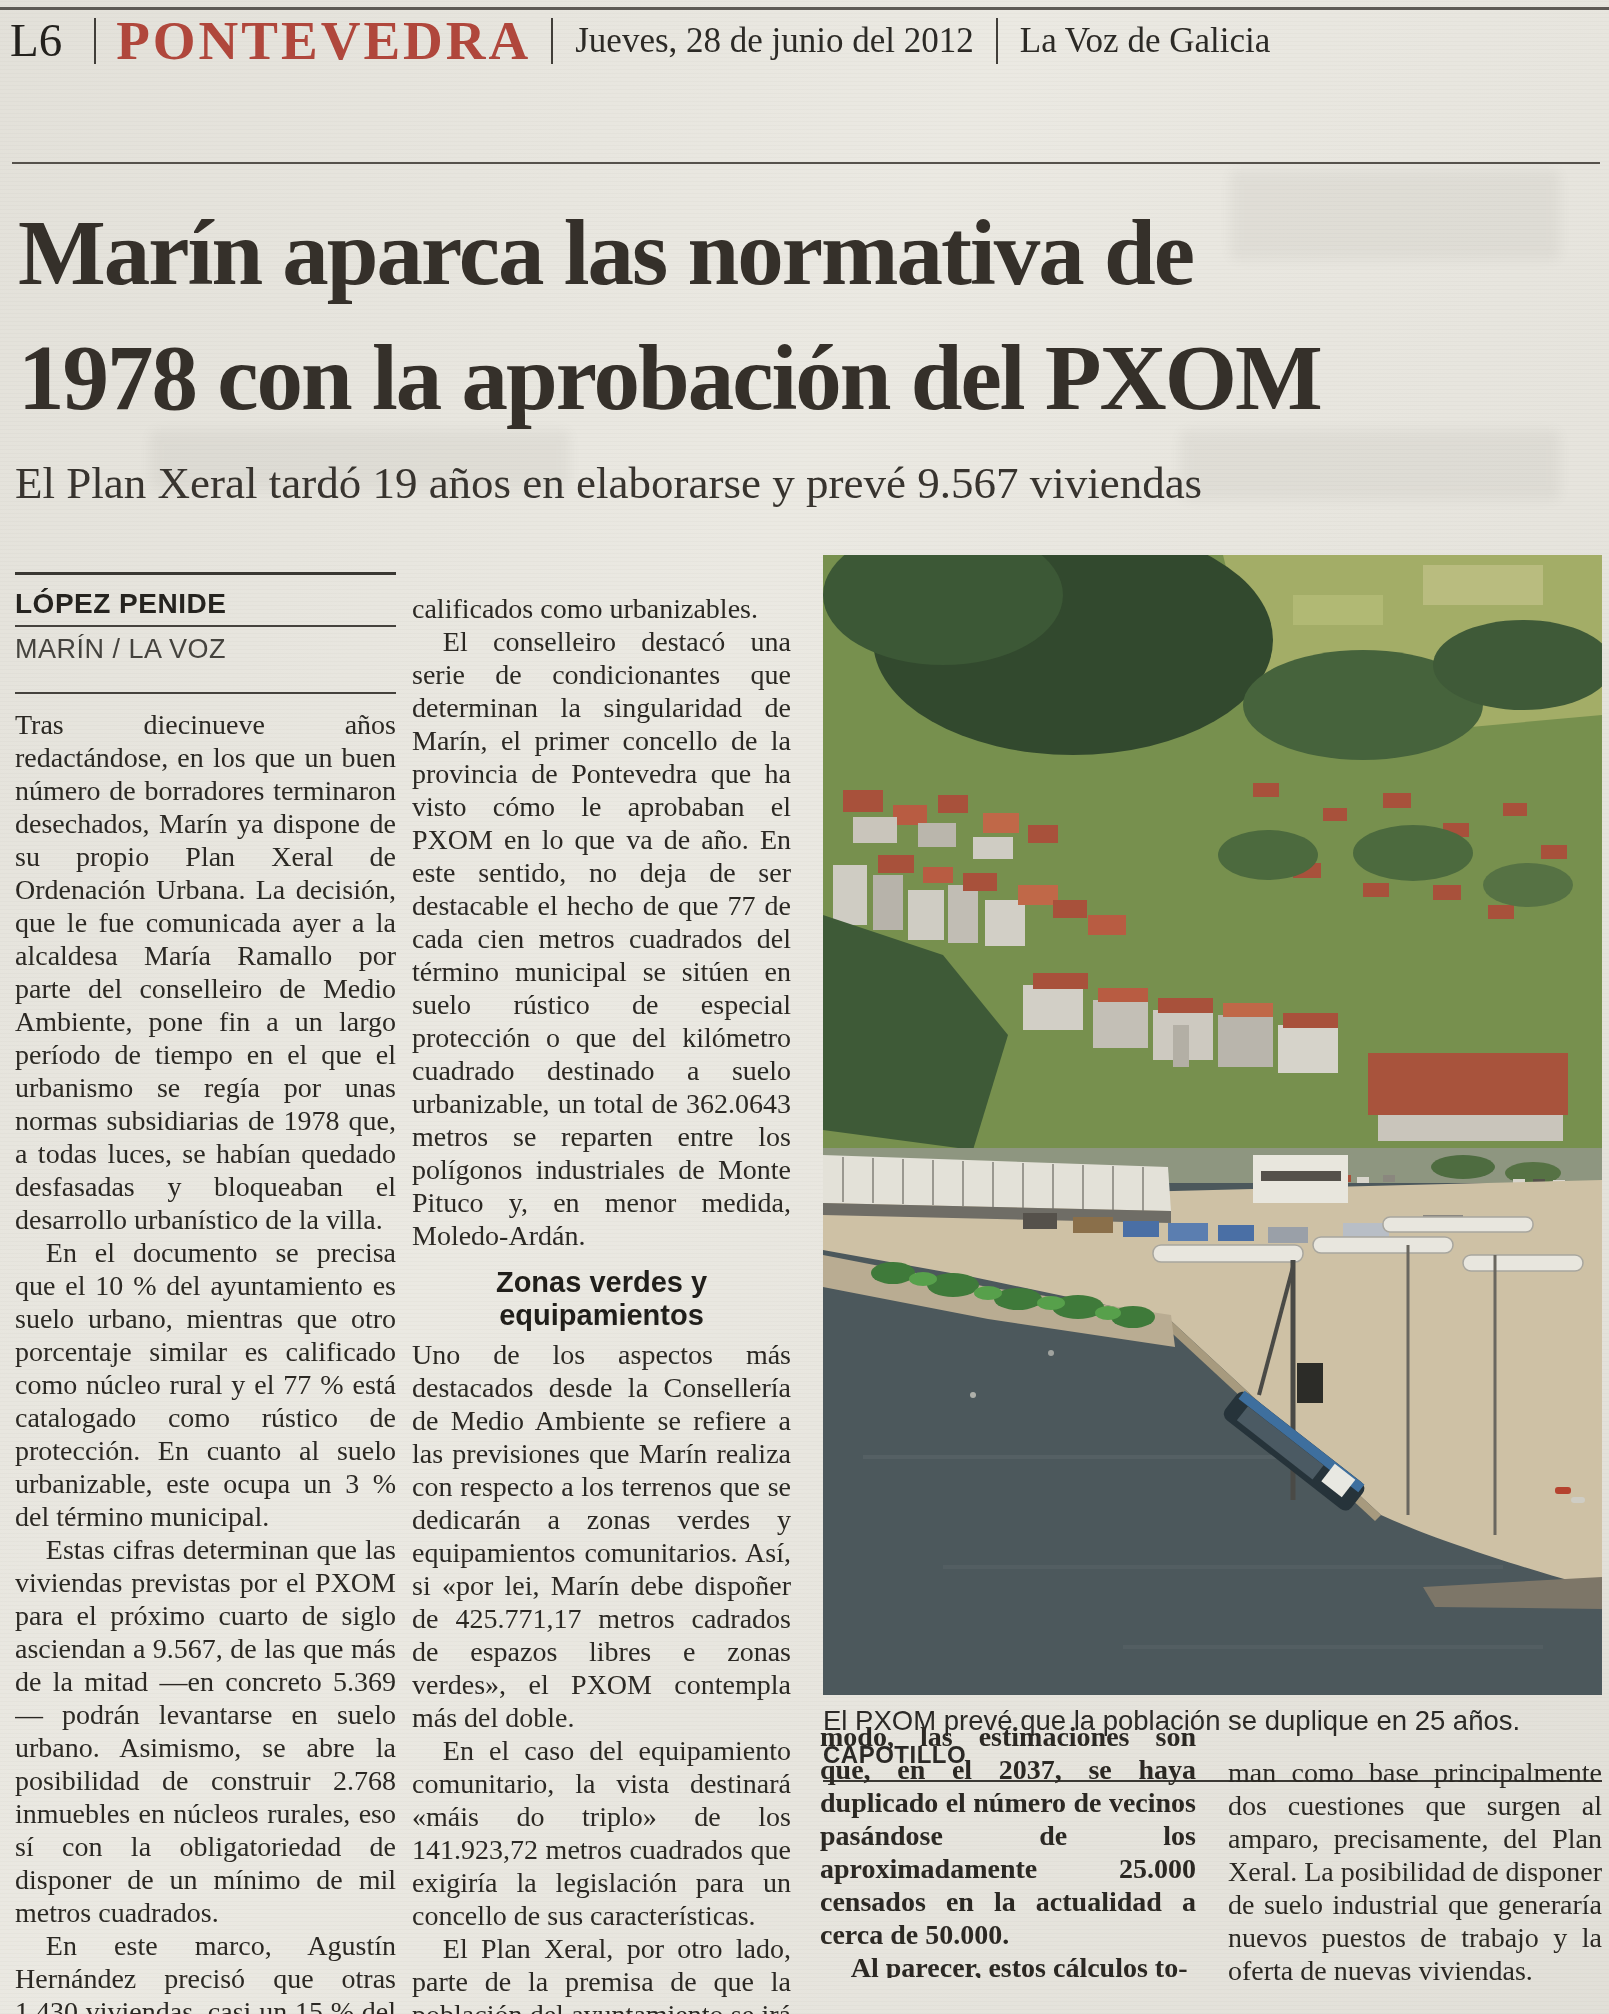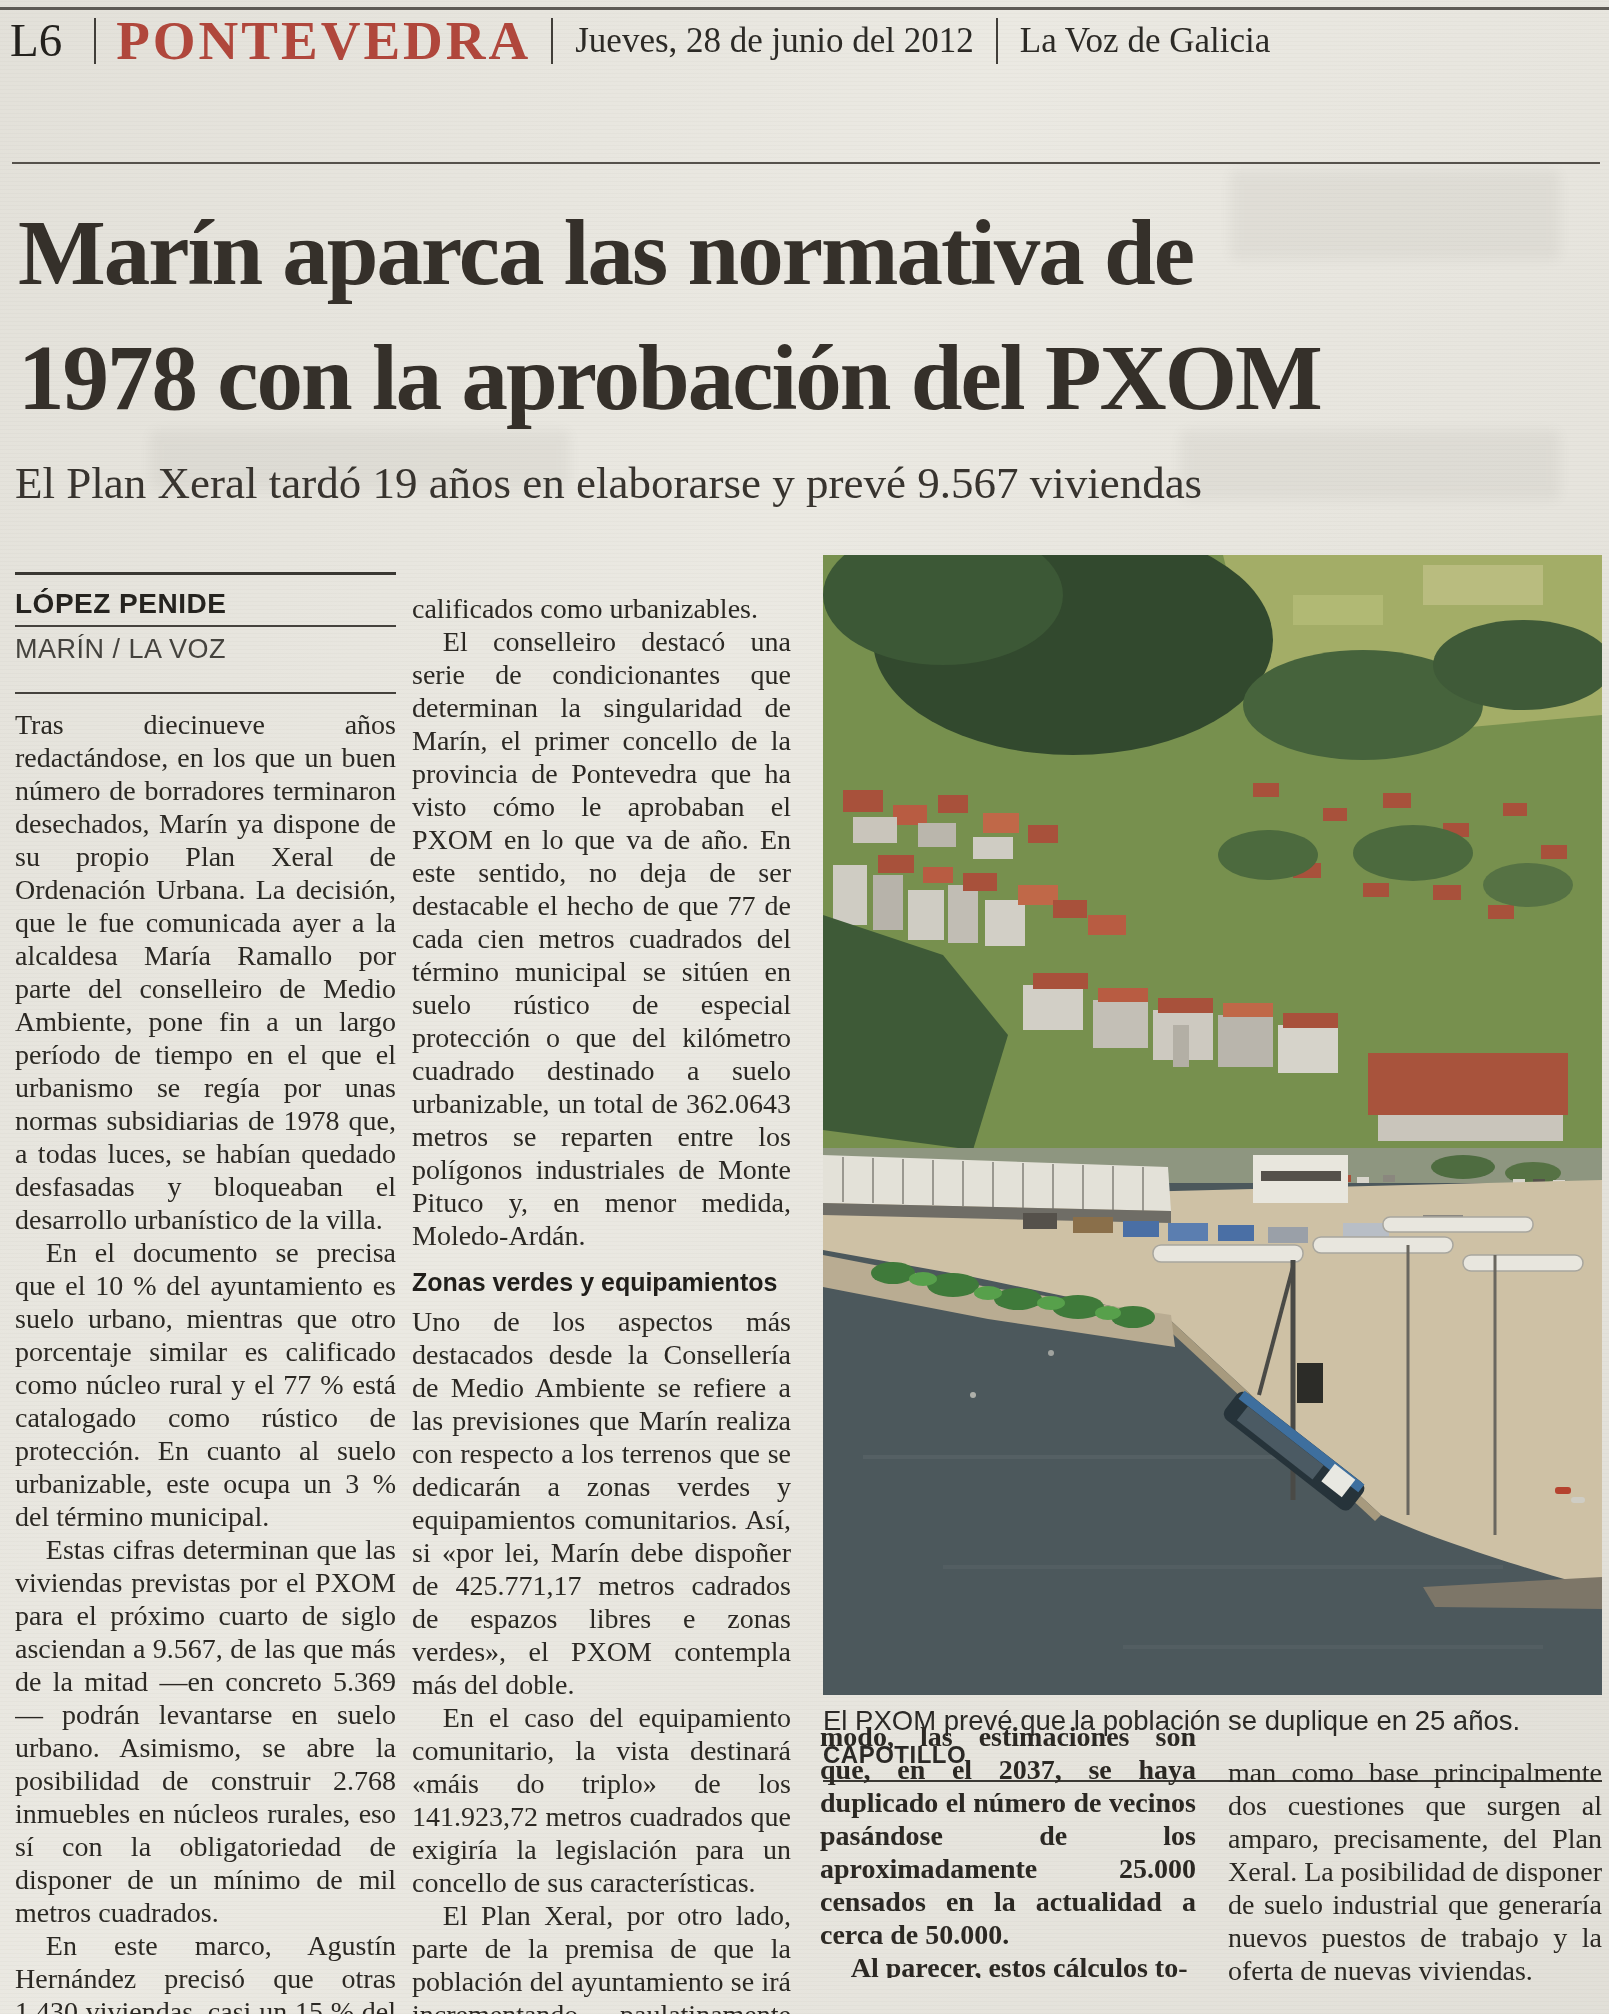--- a/index.html
+++ b/index.html
@@ -39,22 +39,22 @@
   .byline .bot-rule{height:2px;background:#45423d;}
   
   .col{position:absolute;text-align:justify;font-size:28px;line-height:33px;color:#2b2823;overflow:hidden;}
   .col p{margin:0;}
   .col p.ind{text-indent:1.1em;}
   .col1{left:15px;top:572px;width:381px;height:1442px;}
   .col1 .bodytext{margin-top:14px;}
   .col2{left:412px;top:592px;width:379px;height:1422px;}
   .col3{left:820px;top:1720px;width:376px;height:258px;font-weight:bold;}
   .col4{left:1228px;top:1756px;width:374px;height:258px;}
-  .crosshead{font-family:"Liberation Sans",sans-serif;font-weight:bold;font-size:25px;
-    color:#201e1a;margin:14px 0 6px 0 !important;text-align:left;text-indent:0 !important;}
+  .crosshead{font-family:"Liberation Sans",sans-serif;font-weight:bold;font-size:29px;
+    color:#201e1a;margin:14px 0 6px 0 !important;text-align:center;text-indent:0 !important;}
   
   .photo-block{position:absolute;left:823px;top:555px;width:779px;}
   .photo-block svg{display:block;width:779px;height:1140px;}
   .caption{font-family:"Liberation Sans",sans-serif;font-size:27.5px;color:#2b2926;
     margin-top:9px;line-height:1.2;}
   .caption .credit{font-weight:bold;font-size:24px;letter-spacing:.5px;}
   .caption-rule{height:2px;background:#3a3833;margin-top:10px;}
 </style>
 </head>
 <body>

